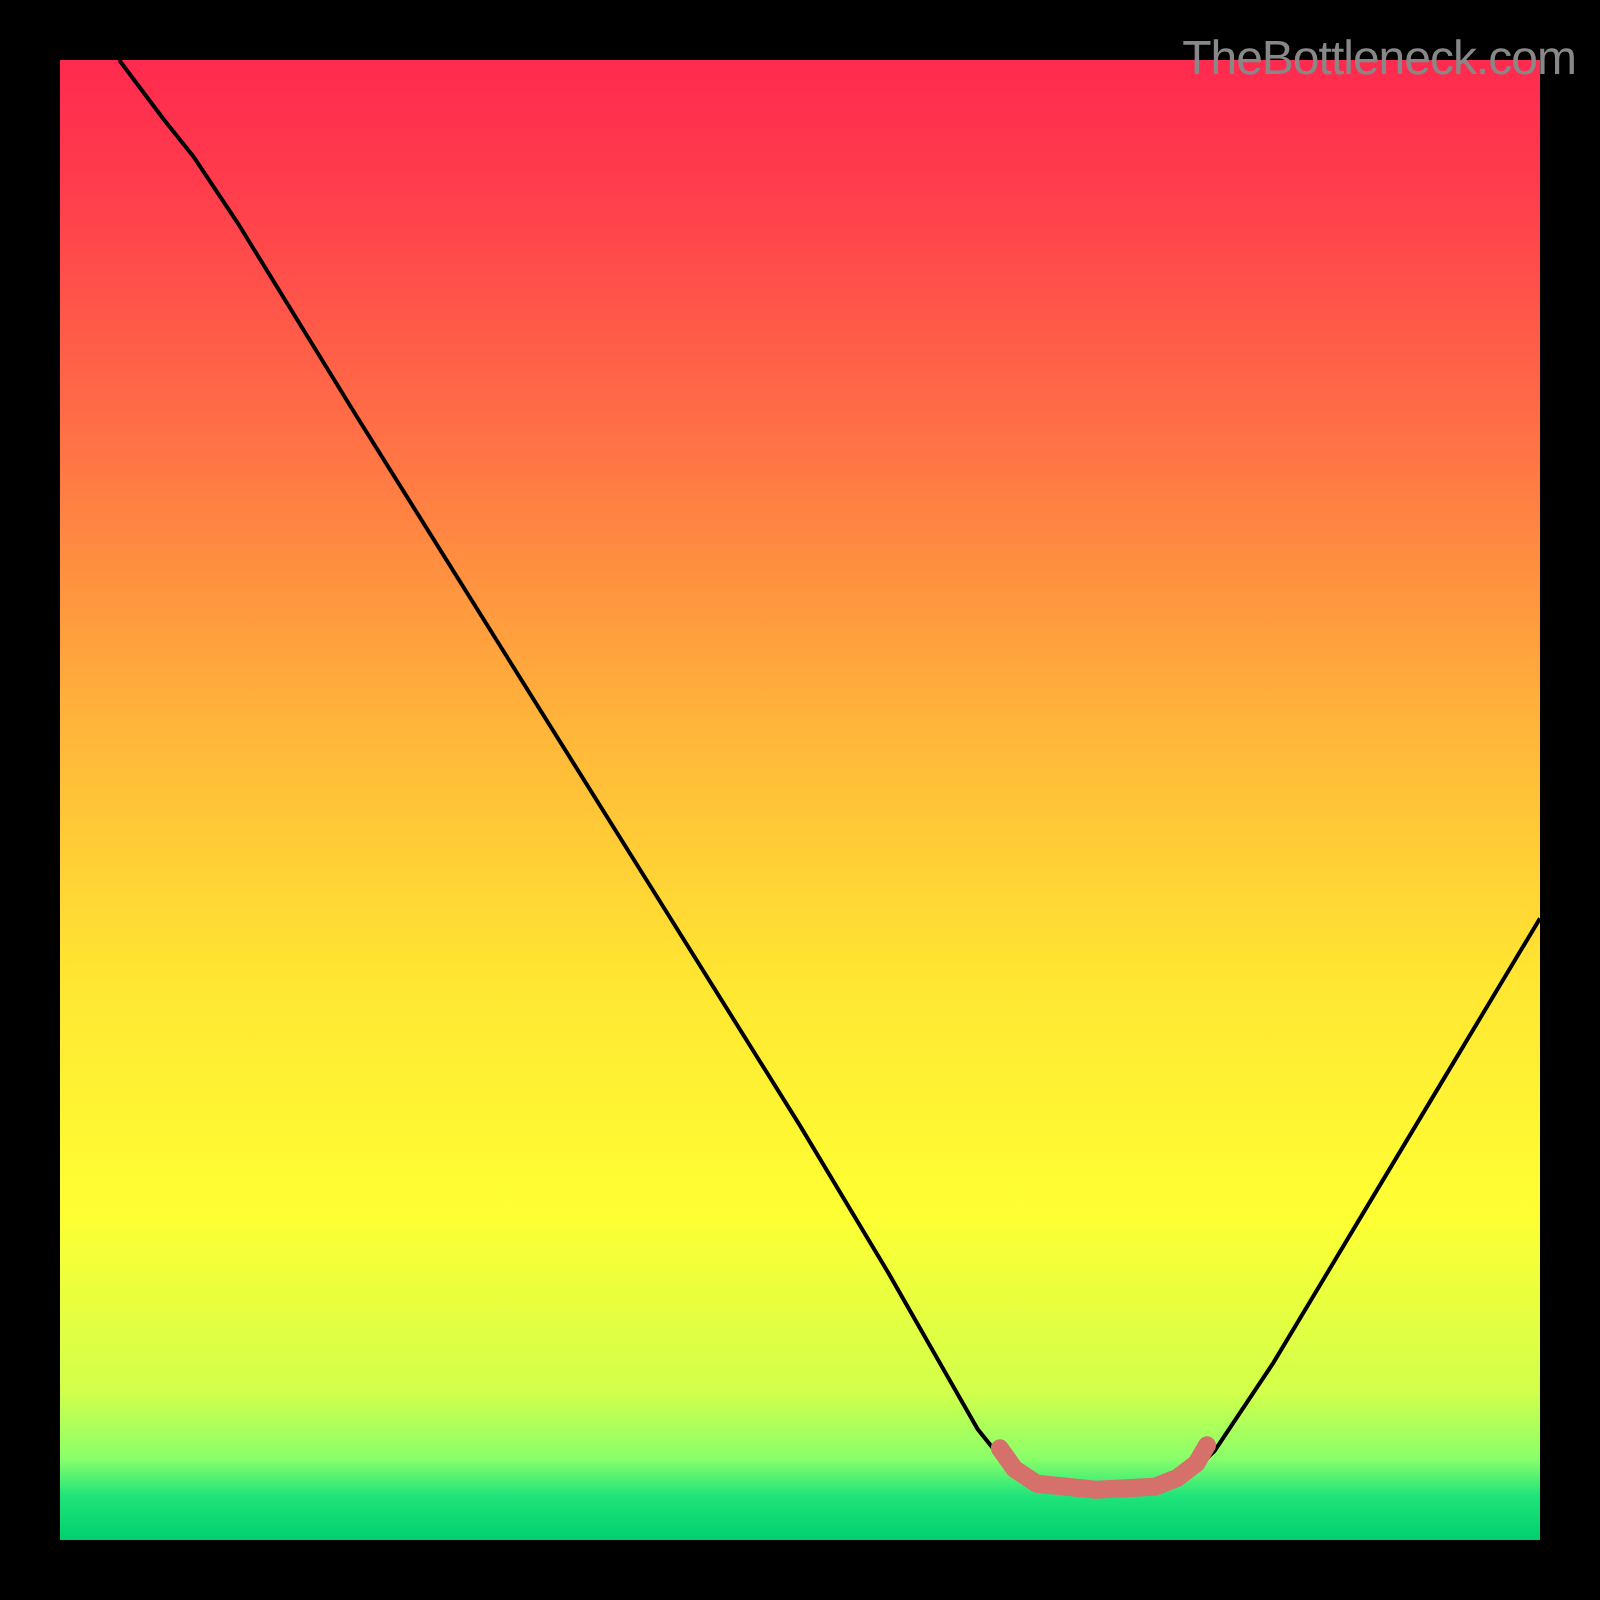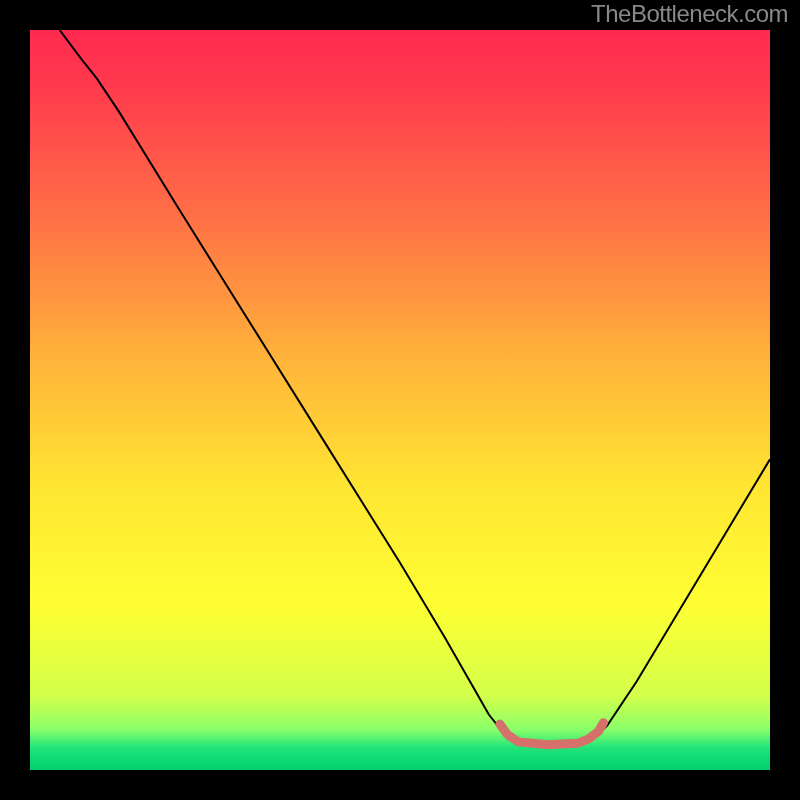--- a/index.html
+++ b/index.html
@@ -5,21 +5,21 @@
   * { margin: 0; padding: 0; box-sizing: border-box; }
   html, body { width: 800px; height: 800px; background: #000; }
   .container {
     width: 800px;
     height: 800px;
     position: relative;
     background: #000;
   }
   .watermark {
     position: absolute;
-    top: 0;
+    top: 16px;
     right: 12px;
     color: #888;
     font-family: Arial, sans-serif;
     font-size: 24px;
     font-weight: 500;
     letter-spacing: -0.5px;
     z-index: 10;
   }
   .plot-area {
     position: absolute;

